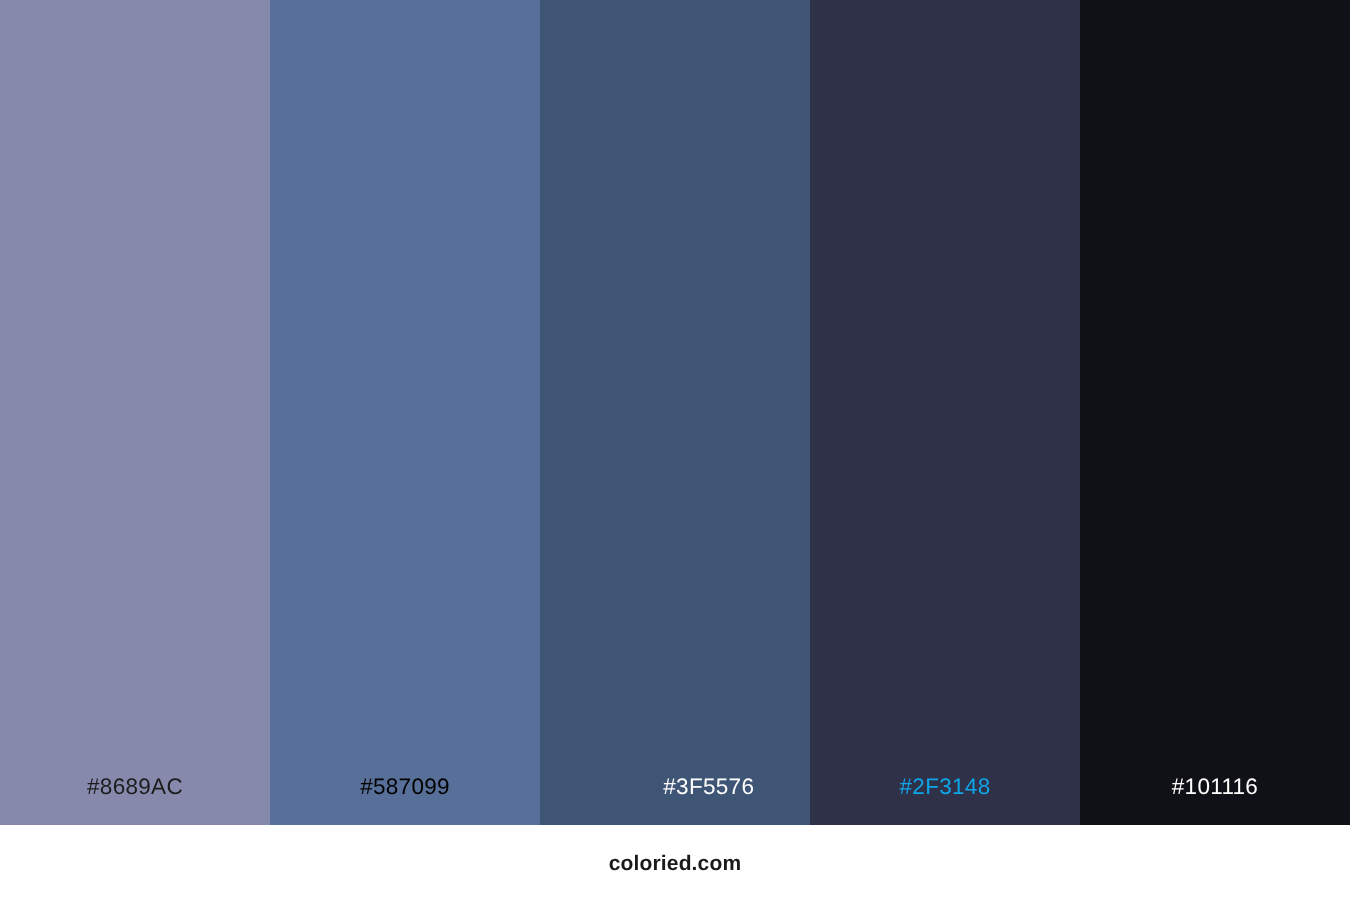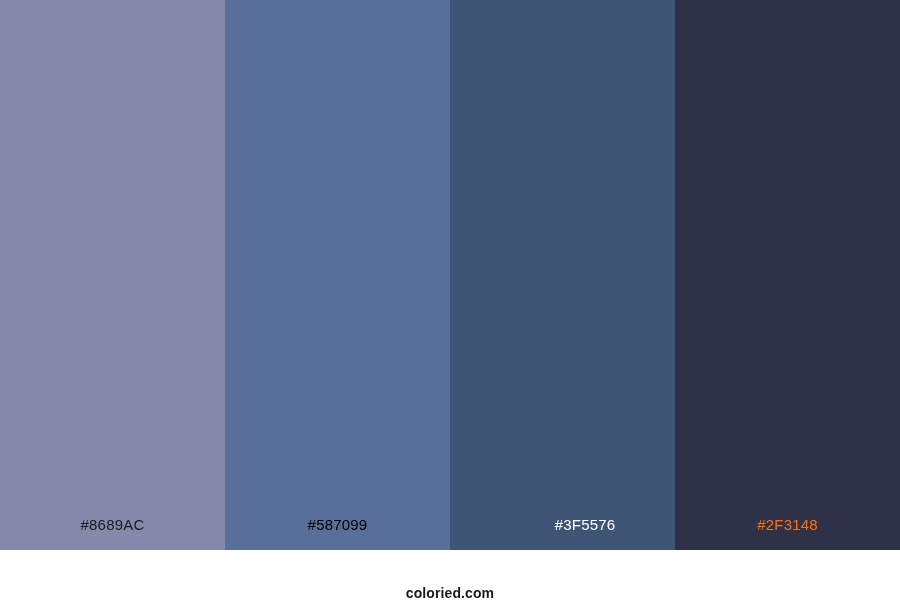--- a/index.html
+++ b/index.html
@@ -43,21 +43,21 @@
     line-height: 1;
     padding-bottom: 18px;
     white-space: nowrap;
     user-select: none;
   }
   .footer {
     width: 900px;
     height: 50px;
     background: #ffffff;
     display: flex;
-    align-items: flex-end;
+    align-items: center;
     justify-content: center;
   }
   .footer-brand {
     font-size: 14px;
     font-weight: 700;
     color: #1a1a1a;
     letter-spacing: 0.1px;
     line-height: 1;
   }
 </style>
@@ -74,23 +74,26 @@
 
     <div class="swatch" style="background-color: rgb(88, 112, 153);">
       <span class="swatch-label" style="color: #000000;">#587099</span>
     </div>
 
     <div class="swatch" style="background-color: rgb(63, 85, 118); padding-left: 45px;">
       <span class="swatch-label" style="color: rgb(255, 255, 255);">#3F5576</span>
     </div>
 
     <div class="swatch" style="background-color: rgb(47, 49, 72);">
-      <span class="swatch-label" style="color: #f97316;">#2F3148</span>
+      <span class="swatch-label" style="color: #0ea5e9;">#2F3148</span>
     </div>
 
+    <div class="swatch" style="background-color: rgb(16, 17, 22);">
+      <span class="swatch-label" style="color: rgb(255, 255, 255);">#101116</span>
+    </div>
 
   </div>
 
   <div class="footer">
     <span class="footer-brand">coloried.com</span>
   </div>
 
 </div>
 
 </body></html>

